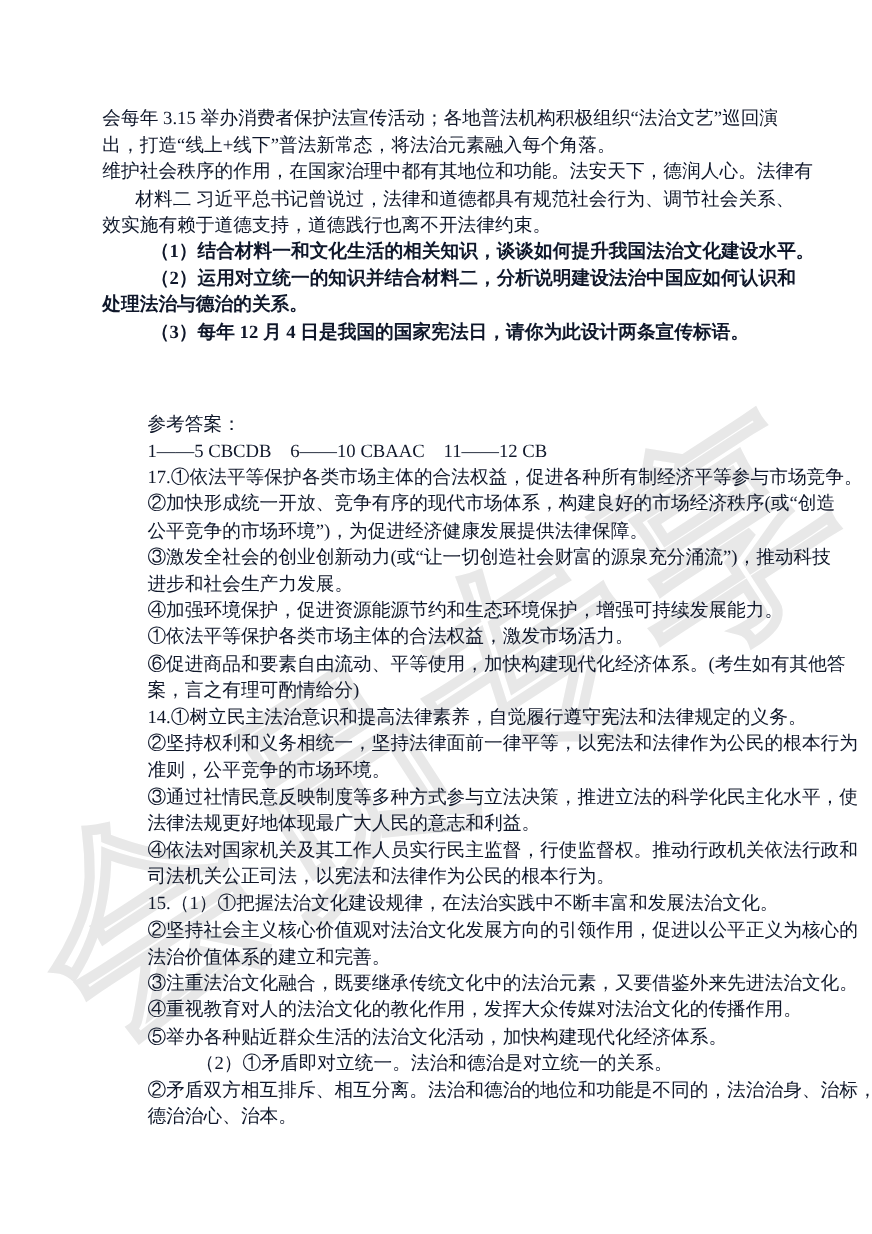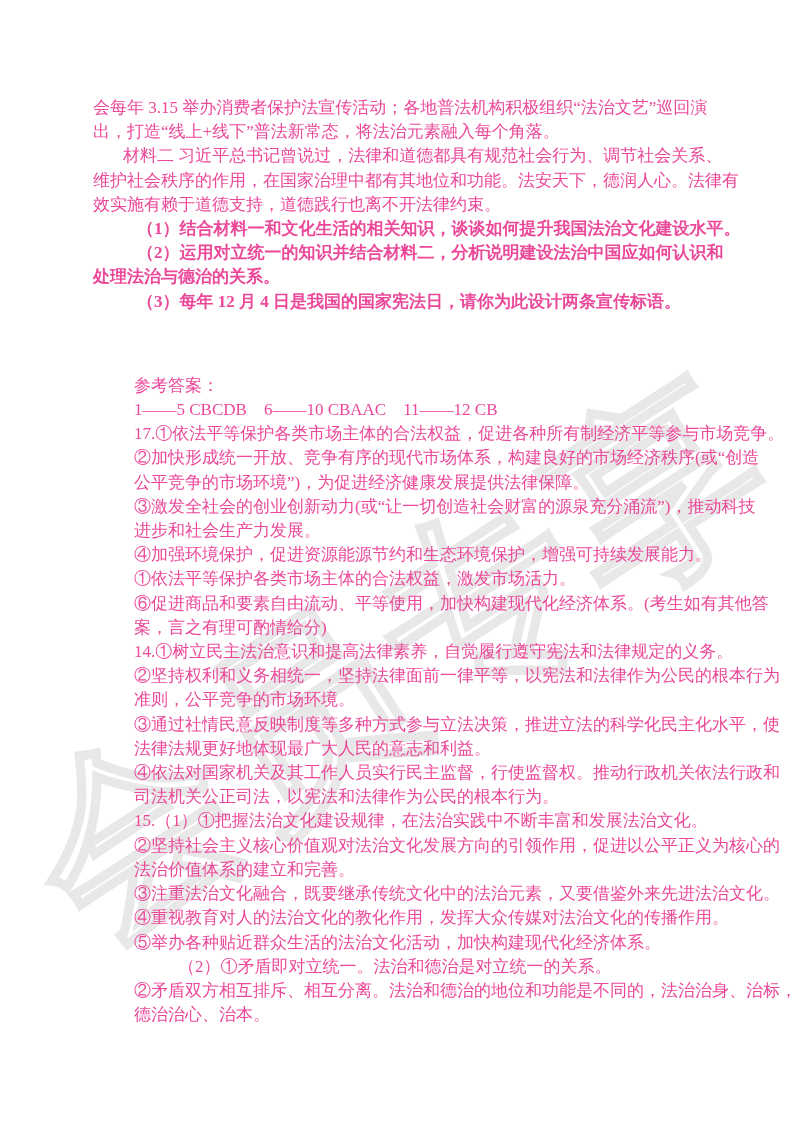--- a/index.html
+++ b/index.html
@@ -37,43 +37,43 @@
     pointer-events: none;
     user-select: none;
     z-index: 0;
   }
   .content {
     position: absolute;
     left: 93px;
     top: 96px;
     width: 640px;
     z-index: 1;
-    color: #ec4899;
+    color: #0f172a;
   }
   .line {
     font-size: 17px;
     line-height: 24.2px;
     white-space: pre;
   }
   .bold { font-weight: bold; }
   .indent-para { padding-left: 30px; }
   .indent-num { padding-left: 44px; }
   #answer-section { margin-top: 60px; margin-left: 41px; }
 </style>
 </head>
 <body>
 
 <div class="page">
   <div class="watermark" style="transform: rotate(-33deg); -webkit-text-stroke: 3px rgb(232, 232, 232);">会员专享</div>
   <div class="content">
     <section id="question-section">
         <div class="line">会每年 3.15 举办消费者保护法宣传活动；各地普法机构积极组织“法治文艺”巡回演</div>
         <div class="line">出，打造“线上+线下”普法新常态，将法治元素融入每个角落。</div>
+        <div class="line">维护社会秩序的作用，在国家治理中都有其地位和功能。法安天下，德润人心。法律有</div>
         <div class="line indent-para">材料二 习近平总书记曾说过，法律和道德都具有规范社会行为、调节社会关系、</div>
-        <div class="line">维护社会秩序的作用，在国家治理中都有其地位和功能。法安天下，德润人心。法律有</div>
         <div class="line">效实施有赖于道德支持，道德践行也离不开法律约束。</div>
         <div class="line bold indent-num">（1）结合材料一和文化生活的相关知识，谈谈如何提升我国法治文化建设水平。</div>
         <div class="line bold indent-num">（2）运用对立统一的知识并结合材料二，分析说明建设法治中国应如何认识和</div>
         <div class="line bold">处理法治与德治的关系。</div>
         <div class="line bold indent-num">（3）每年 12 月 4 日是我国的国家宪法日，请你为此设计两条宣传标语。</div>
       </section>
     <section id="answer-section">
         <div class="line">参考答案：</div>
         <div class="line">1——5 CBCDB    6——10 CBAAC    11——12 CB</div>
         <div class="line">17.①依法平等保护各类市场主体的合法权益，促进各种所有制经济平等参与市场竞争。</div>

